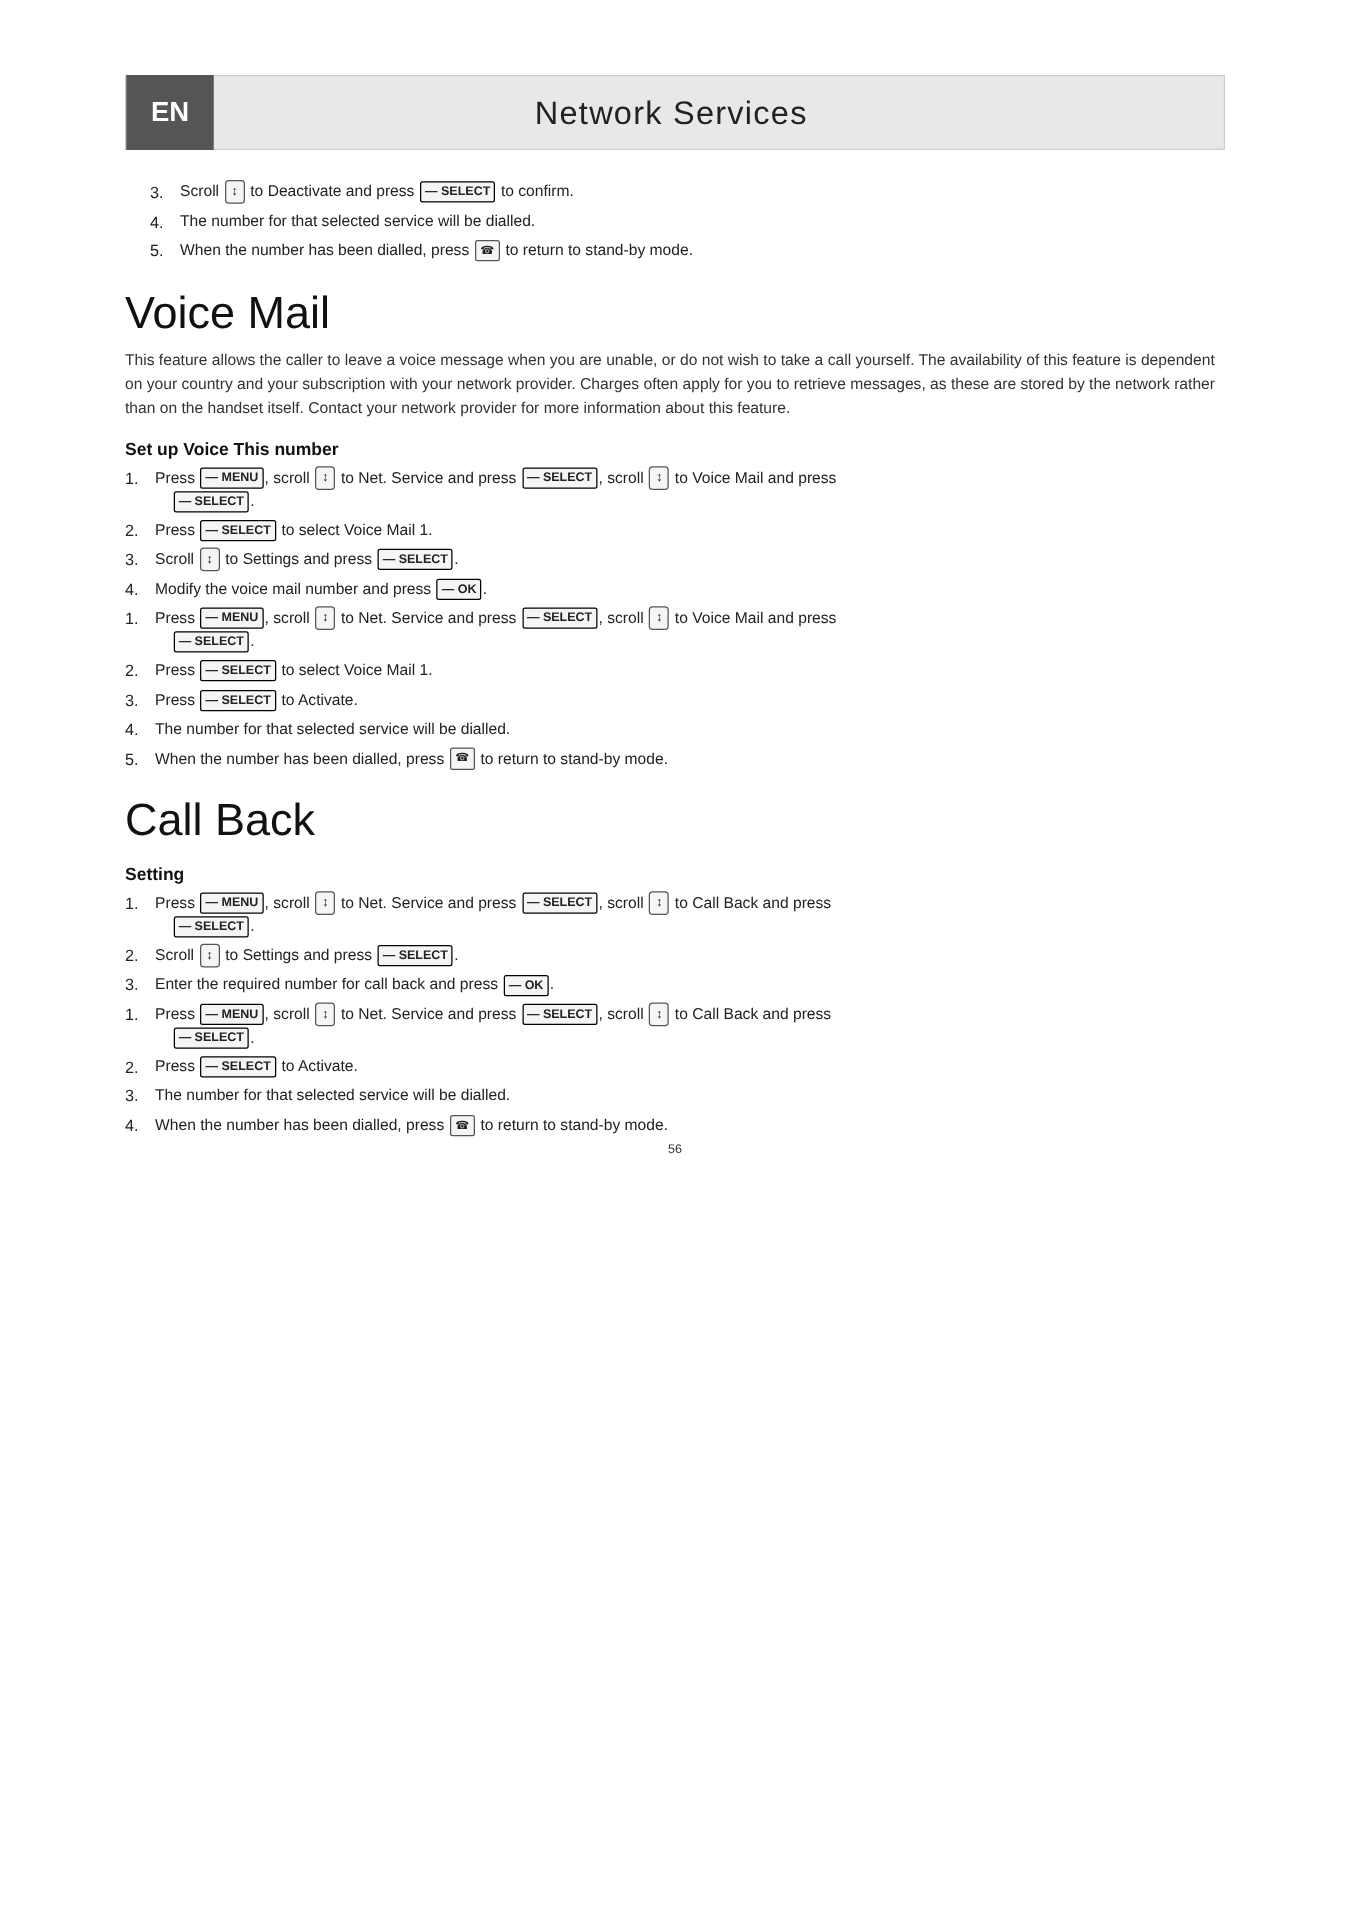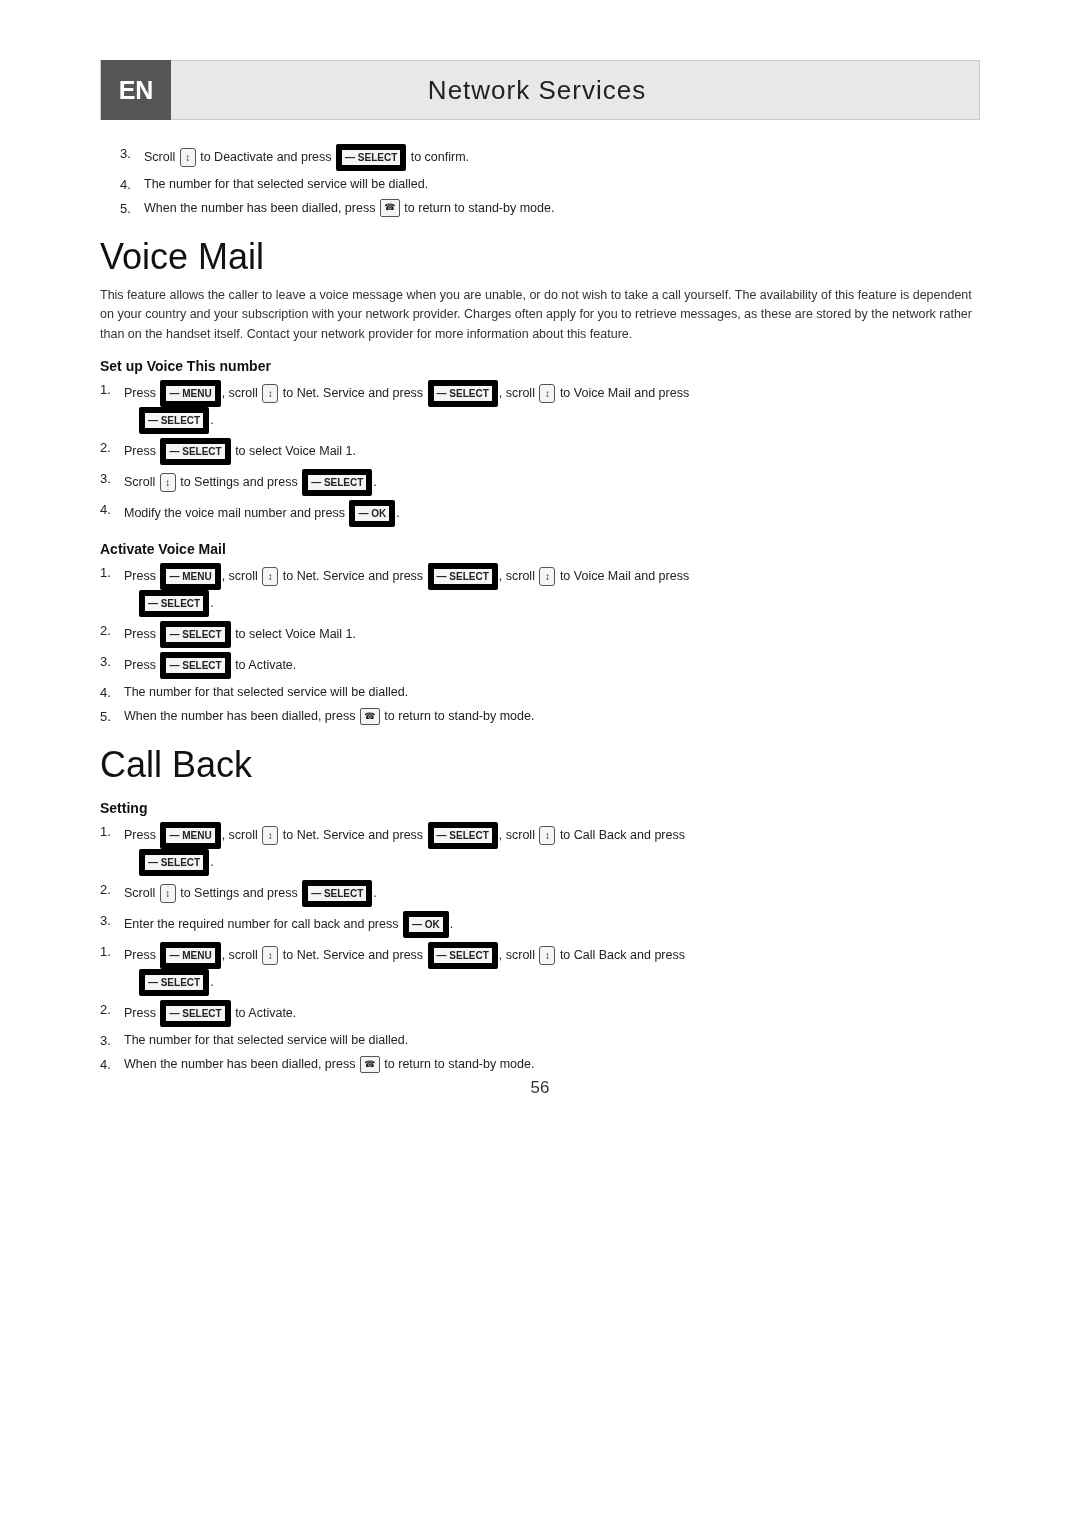--- a/index.html
+++ b/index.html
@@ -18,21 +18,21 @@
       align-items: center;
       background: #e8e8e8;
       border: 1px solid #ccc;
       margin-bottom: 24px;
       padding: 0;
       height: 60px;
     }
     .en-badge {
       background: #555;
       color: #fff;
-      font-size: 25px;
+      font-size: 22px;
       font-weight: bold;
       width: 70px;
       height: 60px;
       display: flex;
       align-items: center;
       justify-content: center;
       flex-shrink: 0;
     }
     .header-title {
       flex: 1;
@@ -65,21 +65,21 @@
       margin-bottom: 6px;
       margin-top: 14px;
       color: #111;
     }
 
     
     .btn-icon {
       display: inline-flex;
       align-items: center;
       justify-content: center;
-      border: 6px solid #000000;
+      border: 1px solid #000000;
       border-radius: 2px;
       padding: 1px 3px;
       font-size: 10px;
       font-weight: bold;
       background: #f5f5f5;
       color: #222;
       vertical-align: middle;
       white-space: nowrap;
       margin: 0 1px;
       line-height: 1.3;
@@ -108,21 +108,21 @@
       font-size: 9px;
       background: #f5f5f5;
       color: #222;
       vertical-align: middle;
       margin: 0 1px;
       min-width: 20px;
     }
     .bold-text { font-weight: normal; }
     .page-number {
       text-align: center;
-      font-size: 17px;
+      font-size: 10px;
       color: #333;
     }
 
     ol.steps {
       list-style: none;
       margin-left: 0;
       padding-left: 0;
     }
     ol.steps li {
       display: flex;
@@ -186,21 +186,20 @@
         <span class="step-content">Scroll <span class="btn-icon-scroll">↕</span> to <span class="bold-text">Settings</span> and press <span class="btn-icon">― SELECT</span>.</span>
       </li>
       <li>
         <span class="step-num">4.</span>
         <span class="step-content">Modify the voice mail number and press <span class="btn-icon">― OK</span>.</span>
       </li>
     </ol>
   </div>
 
   <div>
-    <h3 class="sub-section-title">Activate Voice Mail</h3>
     <ol class="steps">
       <li>
         <span class="step-num">1.</span>
         <span class="step-content">
           Press <span class="btn-icon">― MENU</span>, scroll <span class="btn-icon-scroll">↕</span> to <span class="bold-text">Net. Service</span> and press <span class="btn-icon">― SELECT</span>, scroll <span class="btn-icon-scroll">↕</span> to <span class="bold-text">Voice Mail</span> and press<br>
           &nbsp;&nbsp;&nbsp;&nbsp;<span class="btn-icon">― SELECT</span>.
         </span>
       </li>
       <li>
         <span class="step-num">2.</span>

